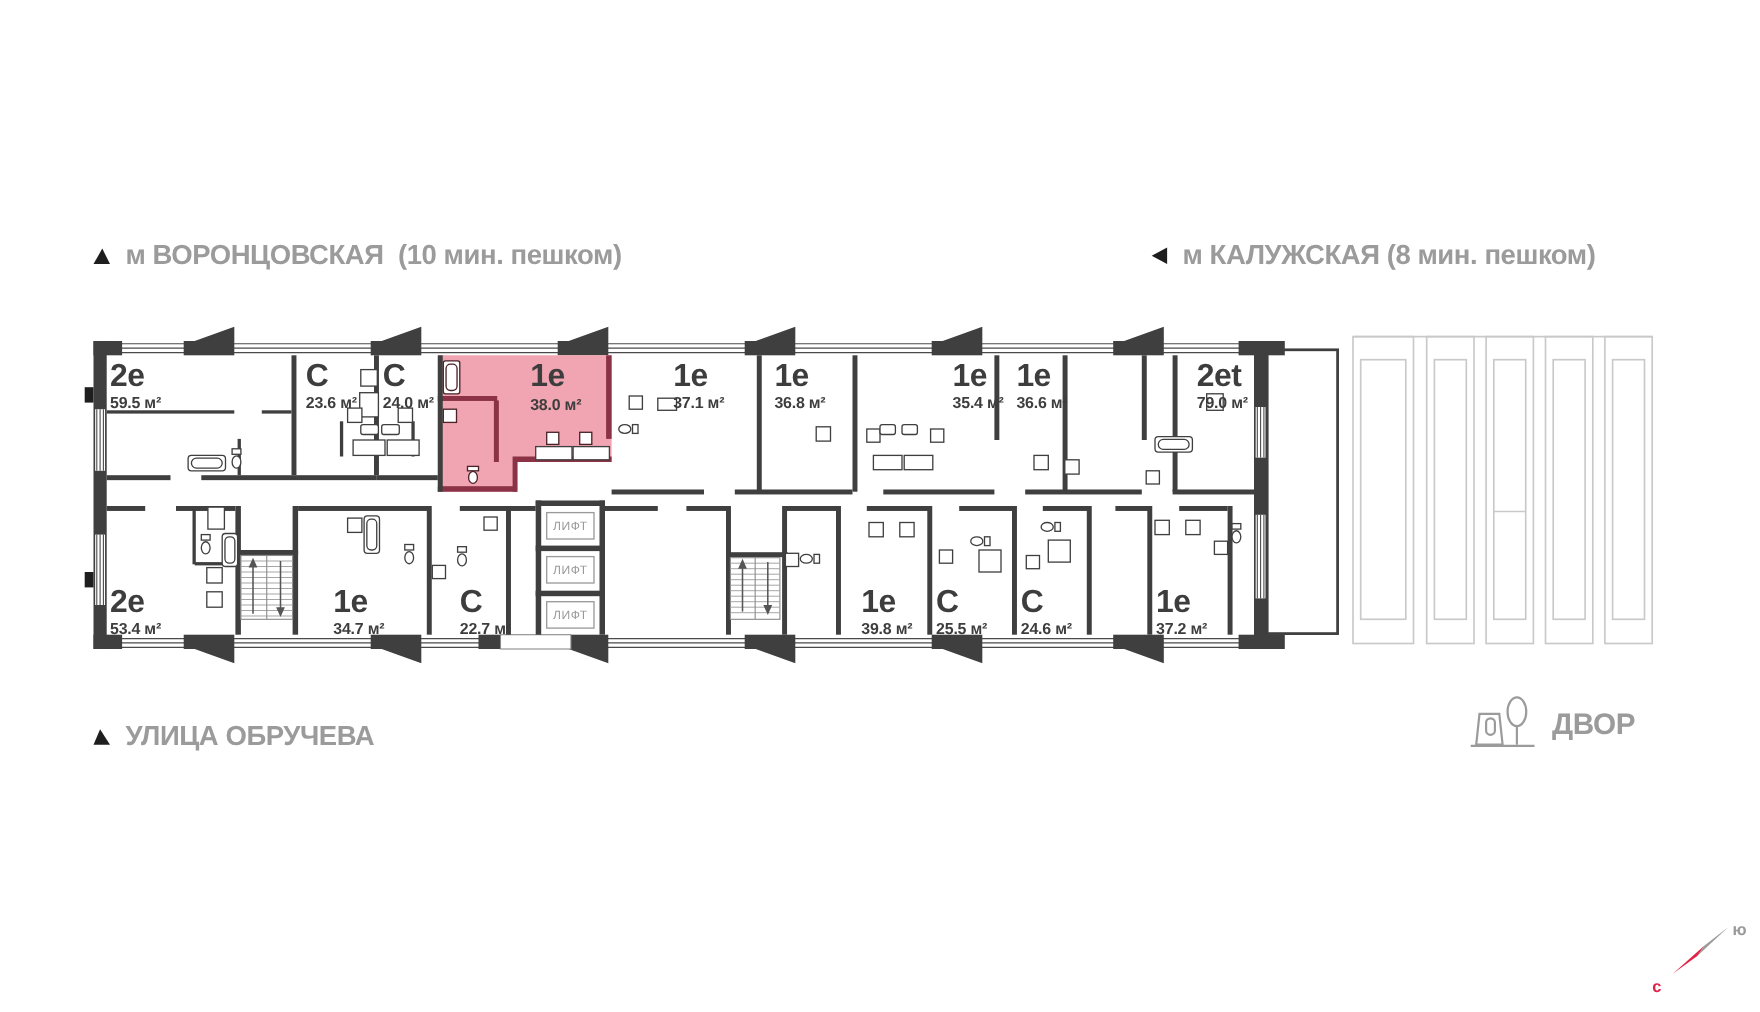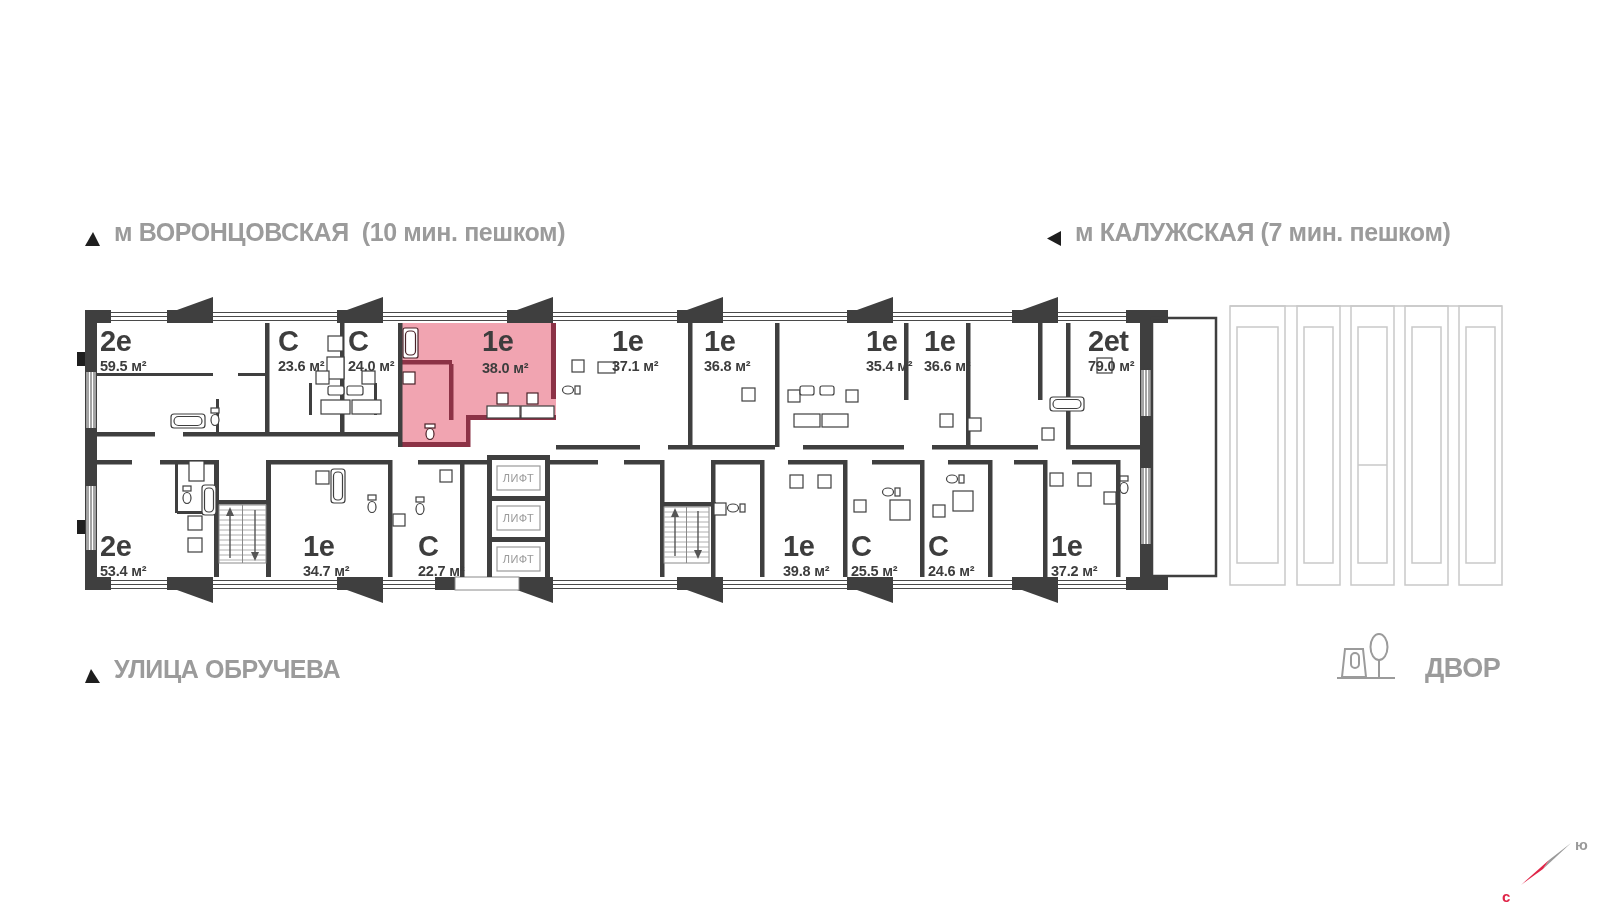--- a/index.html
+++ b/index.html
@@ -1,21 +1,21 @@
 <!DOCTYPE html>
 <html><head>
 <meta charset="utf-8">
 <style>
   html,body{margin:0;padding:0;background:#fff;}
   .canvas{position:relative;width:1600px;height:920px;background:#ffffff;overflow:hidden;
           font-family:"Liberation Sans",sans-serif;}
-  .street{position:absolute;display:flex;align-items:flex-end;gap:13px;color:#9b9b9b;
+  .street{position:absolute;display:flex;align-items:center;gap:13px;color:#9b9b9b;
           font-weight:700;font-size:25px;letter-spacing:-0.4px;white-space:pre;}
   .street svg{flex:none;}
-  .dvor{gap:29px;}
+  .dvor{gap:15px;}
   svg text{font-family:"Liberation Sans",sans-serif;}
   .utype{font-size:29px;font-weight:700;fill:#3d3d3d;letter-spacing:-0.5px;}
   .uarea{font-size:14.5px;font-weight:700;fill:#3d3d3d;letter-spacing:-0.2px;}
   .lift{font-size:11px;font-weight:400;fill:#9a9a9a;letter-spacing:0.5px;}
   .compass-s{font-size:15px;font-weight:700;fill:#e02447;}
   .compass-n{font-size:15px;font-weight:700;fill:#9a9a9a;}
 </style>
 </head>
 <body>
 
@@ -24,21 +24,21 @@
   <div class="street" style="left:84px;top:218px">
     <svg width="17" height="16" viewBox="0 0 17 16">
       <path d="M1,15 L16,15 L9,1 Z" fill="#1e1e1e"></path>
       </svg>
     <span>м ВОРОНЦОВСКАЯ  (10 мин. пешком)</span>
   </div>
   <div class="street" style="left:1046px;top:218px">
     <svg width="16" height="17" viewBox="0 0 16 17">
       <path d="M15,1 L15,16 L1,8.5 Z" fill="#1e1e1e"></path>
       </svg>
-    <span>м КАЛУЖСКАЯ (7 мин. пешком)</span>
+    <span>м КАЛУЖСКАЯ (8 мин. пешком)</span>
   </div>
 
   <div class="street" style="left:84px;top:655px">
     <svg width="17" height="16" viewBox="0 0 17 16">
       <path d="M1,15 L16,15 L7,1 Z" fill="#1e1e1e"></path>
       </svg>
     <span>УЛИЦА ОБРУЧЕВА</span>
   </div>
 
   <div class="street dvor" style="left:1336px;top:632px;font-size:27px">

